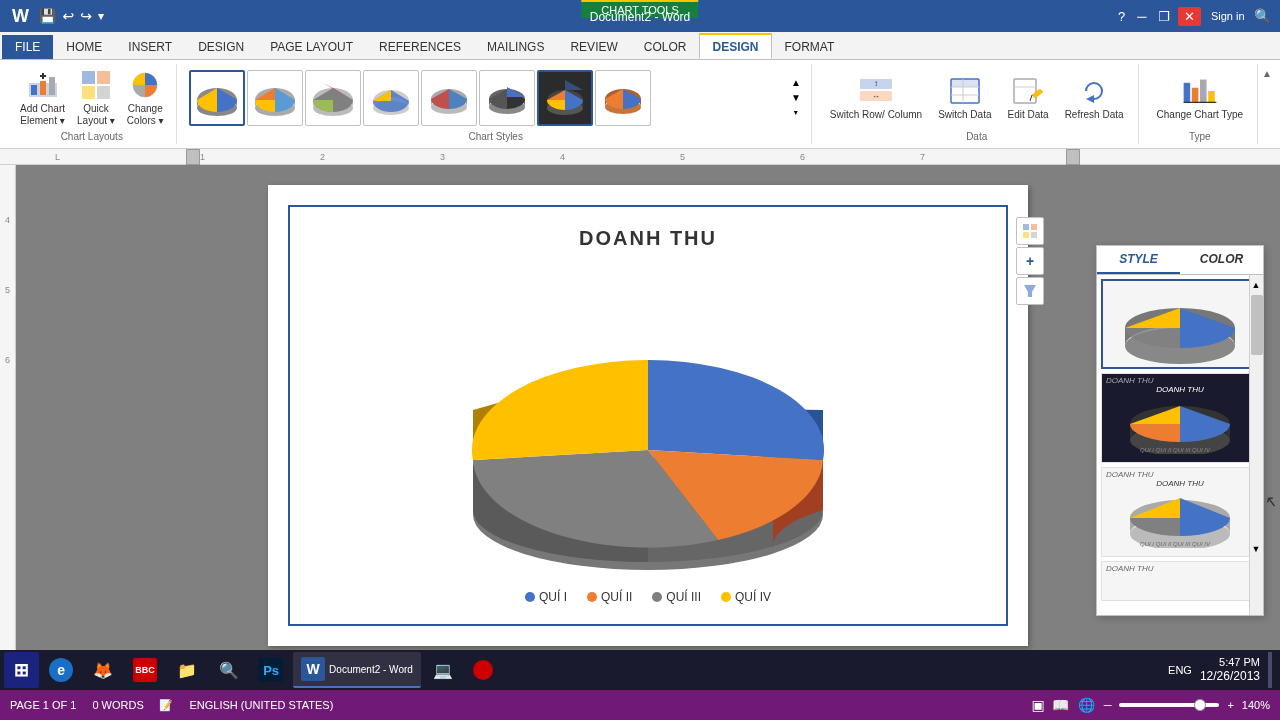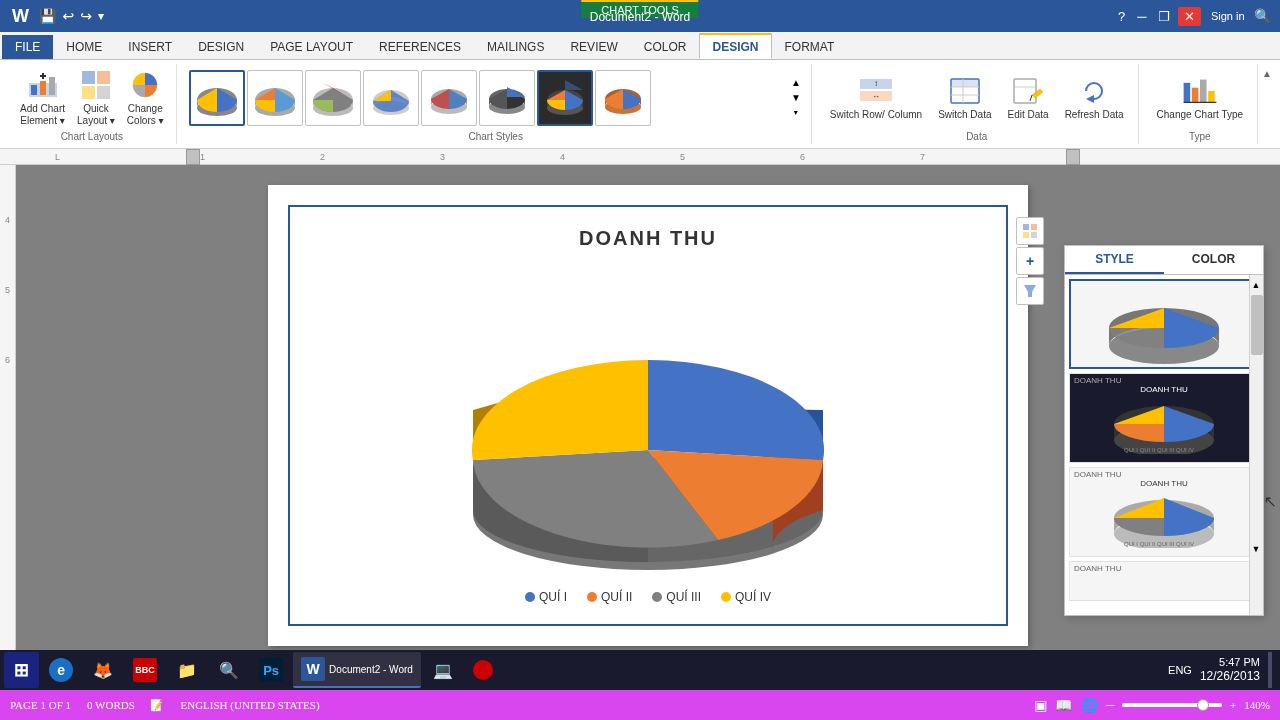--- a/index.html
+++ b/index.html
@@ -320,31 +320,30 @@
       background: #c0c0c0;
       border-radius: 2px;
       position: absolute;
       top: 20px;
       left: 1px;
     }
 
     
     .status-bar {
       height: 30px;
-      background: #d946ef;
+      background: #701a75;
       display: flex;
       align-items: center;
       padding: 0 10px;
       color: white;
       font-size: 11px;
       gap: 16px;
       position: fixed;
       bottom: 0;
       width: 1280px;
-      font-family: Liberation Serif, serif;
     }
     .status-right {
       margin-left: auto;
       display: flex;
       align-items: center;
       gap: 8px;
     }
     .zoom-slider {
       width: 100px;
       height: 4px;
@@ -761,21 +760,21 @@
             <div class="legend-item">
               <div class="legend-dot" style="background:#ffc000;"></div>
               <span>QUÍ IV</span>
             </div>
           </div>
         </div>
       </div>
     </div>
   </div>
 
-  <div class="style-panel" style="top: 80px; right: 16px; width: 200px;">
+  <div class="style-panel" style="top: 80px; right: 16px; width: 168px; font-style: italic;">
     <div class="style-panel-tabs">
       <div class="style-panel-tab active">STYLE</div>
       <div class="style-panel-tab">COLOR</div>
     </div>
     <div class="style-panel-content">
 
       <div class="style-option active">
         <svg width="140" height="80" viewBox="0 0 140 80">
           <ellipse cx="70" cy="62" rx="55" ry="18" fill="#888"></ellipse>
           <path d="M15 44 A55 20 0 0 1 125 44 L125 62 A55 20 0 0 0 15 62 Z" fill="#777"></path>

